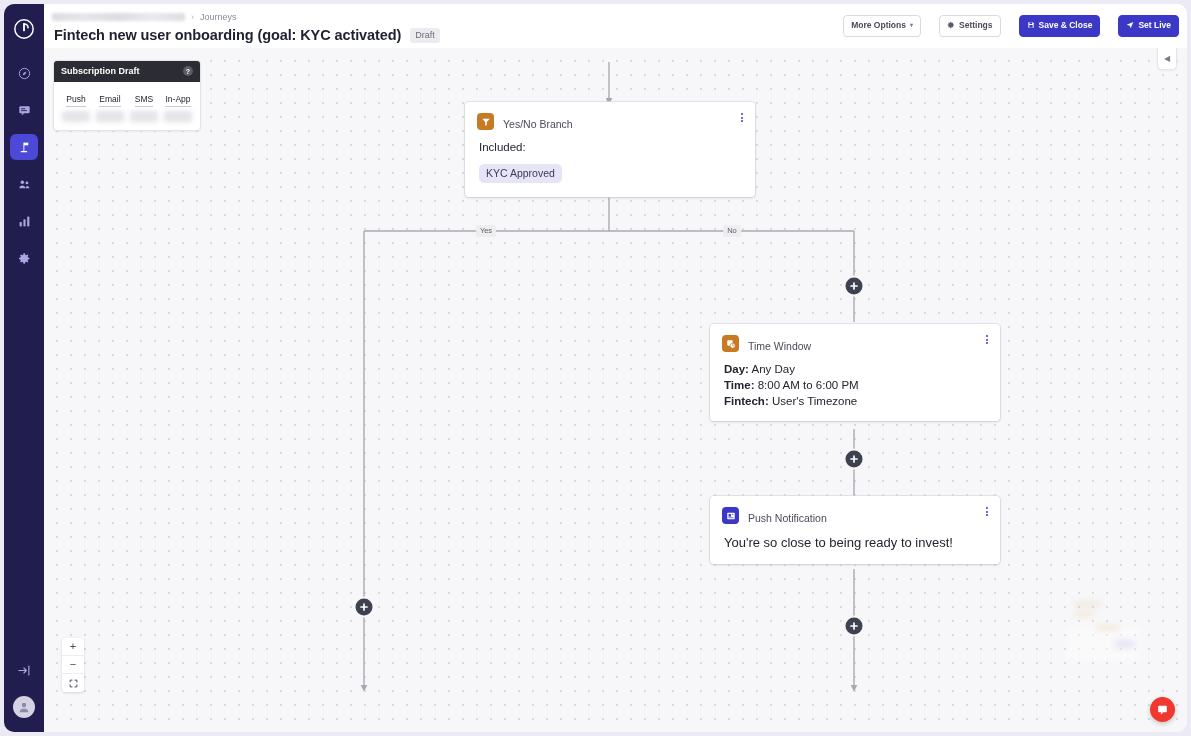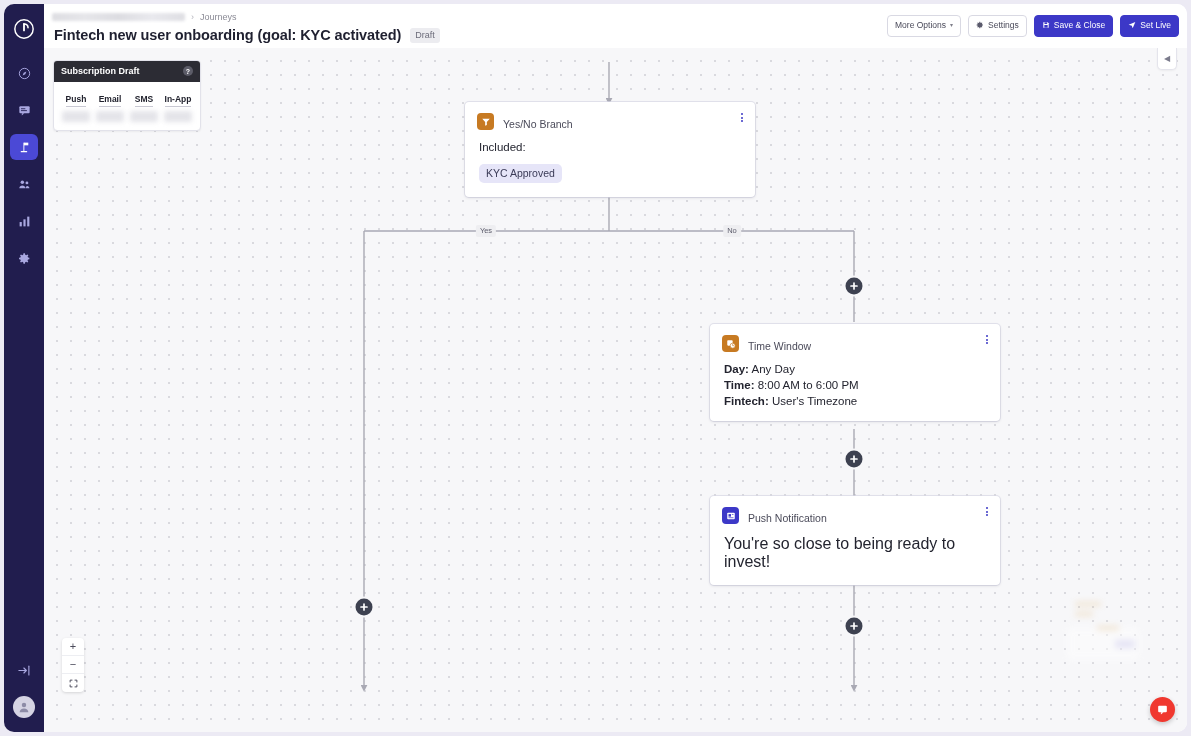--- a/index.html
+++ b/index.html
@@ -83,21 +83,21 @@
     font-size: 14.5px; font-weight: 600; color: #1f2030;
     letter-spacing: -0.1px;
   }
   .badge-draft {
     font-size: 9px; color: #6c6c7a;
     background: #ececf0; border-radius: 3px;
     padding: 2px 5px 3px;
   }
   .header-actions {
     position: absolute; right: 8px; top: 11px;
-    display: flex; align-items: center; gap: 7px;
+    display: flex; align-items: center; gap: 18px; font-weight: bold;
   }
   .btn {
     font-size: 8.5px; line-height: 1;
     border-radius: 4px;
     padding: 5px 7px 6px;
     display: inline-flex; align-items: center; gap: 4px;
     cursor: pointer; white-space: nowrap;
   }
   .btn-ghost { background: #fff; border: 1px solid #d9d9e3; color: #4a4a5a; }
   .btn-primary { background: #3c38c7; border: 1px solid #3c38c7; color: #fff; }
@@ -150,21 +150,21 @@
     font-size: 7px; font-weight: 700;
     display: flex; align-items: center; justify-content: center;
     cursor: pointer;
   }
   .sr-cols {
     display: flex; padding: 6px 5px 4px;
     justify-content: space-around;
   }
   .sr-col { text-align: center; flex: 1; }
   .sr-label {
-    font-size: 8.5px; font-weight: 700; color: #22232e;
+    font-size: 8.5px; font-weight: 400; color: #22232e;
     border-bottom: 1px solid #c8c8d2;
     padding-bottom: 2px; display: inline-block;
   }
   .sr-vals {
     display: flex; padding: 0 5px 8px;
     justify-content: space-around;
   }
   .sr-val {
     flex: 1; margin: 0 3px; height: 11px; border-radius: 2px;
     background: #e4e4e9; filter: blur(2.4px);
@@ -197,21 +197,21 @@
   .kebab i { width: 2px; height: 2px; border-radius: 50%; background: #3b38c4; display:block; }
   .node-body { padding: 11px 14px 14px; }
   .node-line { font-size: 11.5px; color: #23242f; margin-bottom: 4px; }
   .node-line:last-child { margin-bottom: 0; }
   .node-line b { font-weight: 700; }
   .chip {
     display: inline-block; font-size: 10.5px; color: #3b3b57;
     background: #e6e5f8; border-radius: 5px;
     padding: 3px 7px 4px; margin-top: 7px;
   }
-  .push-msg { font-size: 16px; color: #23242f; }
+  .push-msg { font-size: 13px; color: #23242f; }
 
   
   svg.wires { position: absolute; inset: 0; width: 1143px; height: 684px; z-index: 2; }
   .edge-label {
     position: absolute; z-index: 3;
     font-size: 7.5px; color: #5c5c6b;
     background: #eeeef1; border-radius: 2px;
     padding: 1px 4px 2px;
     transform: translate(-50%,-50%);
   }

